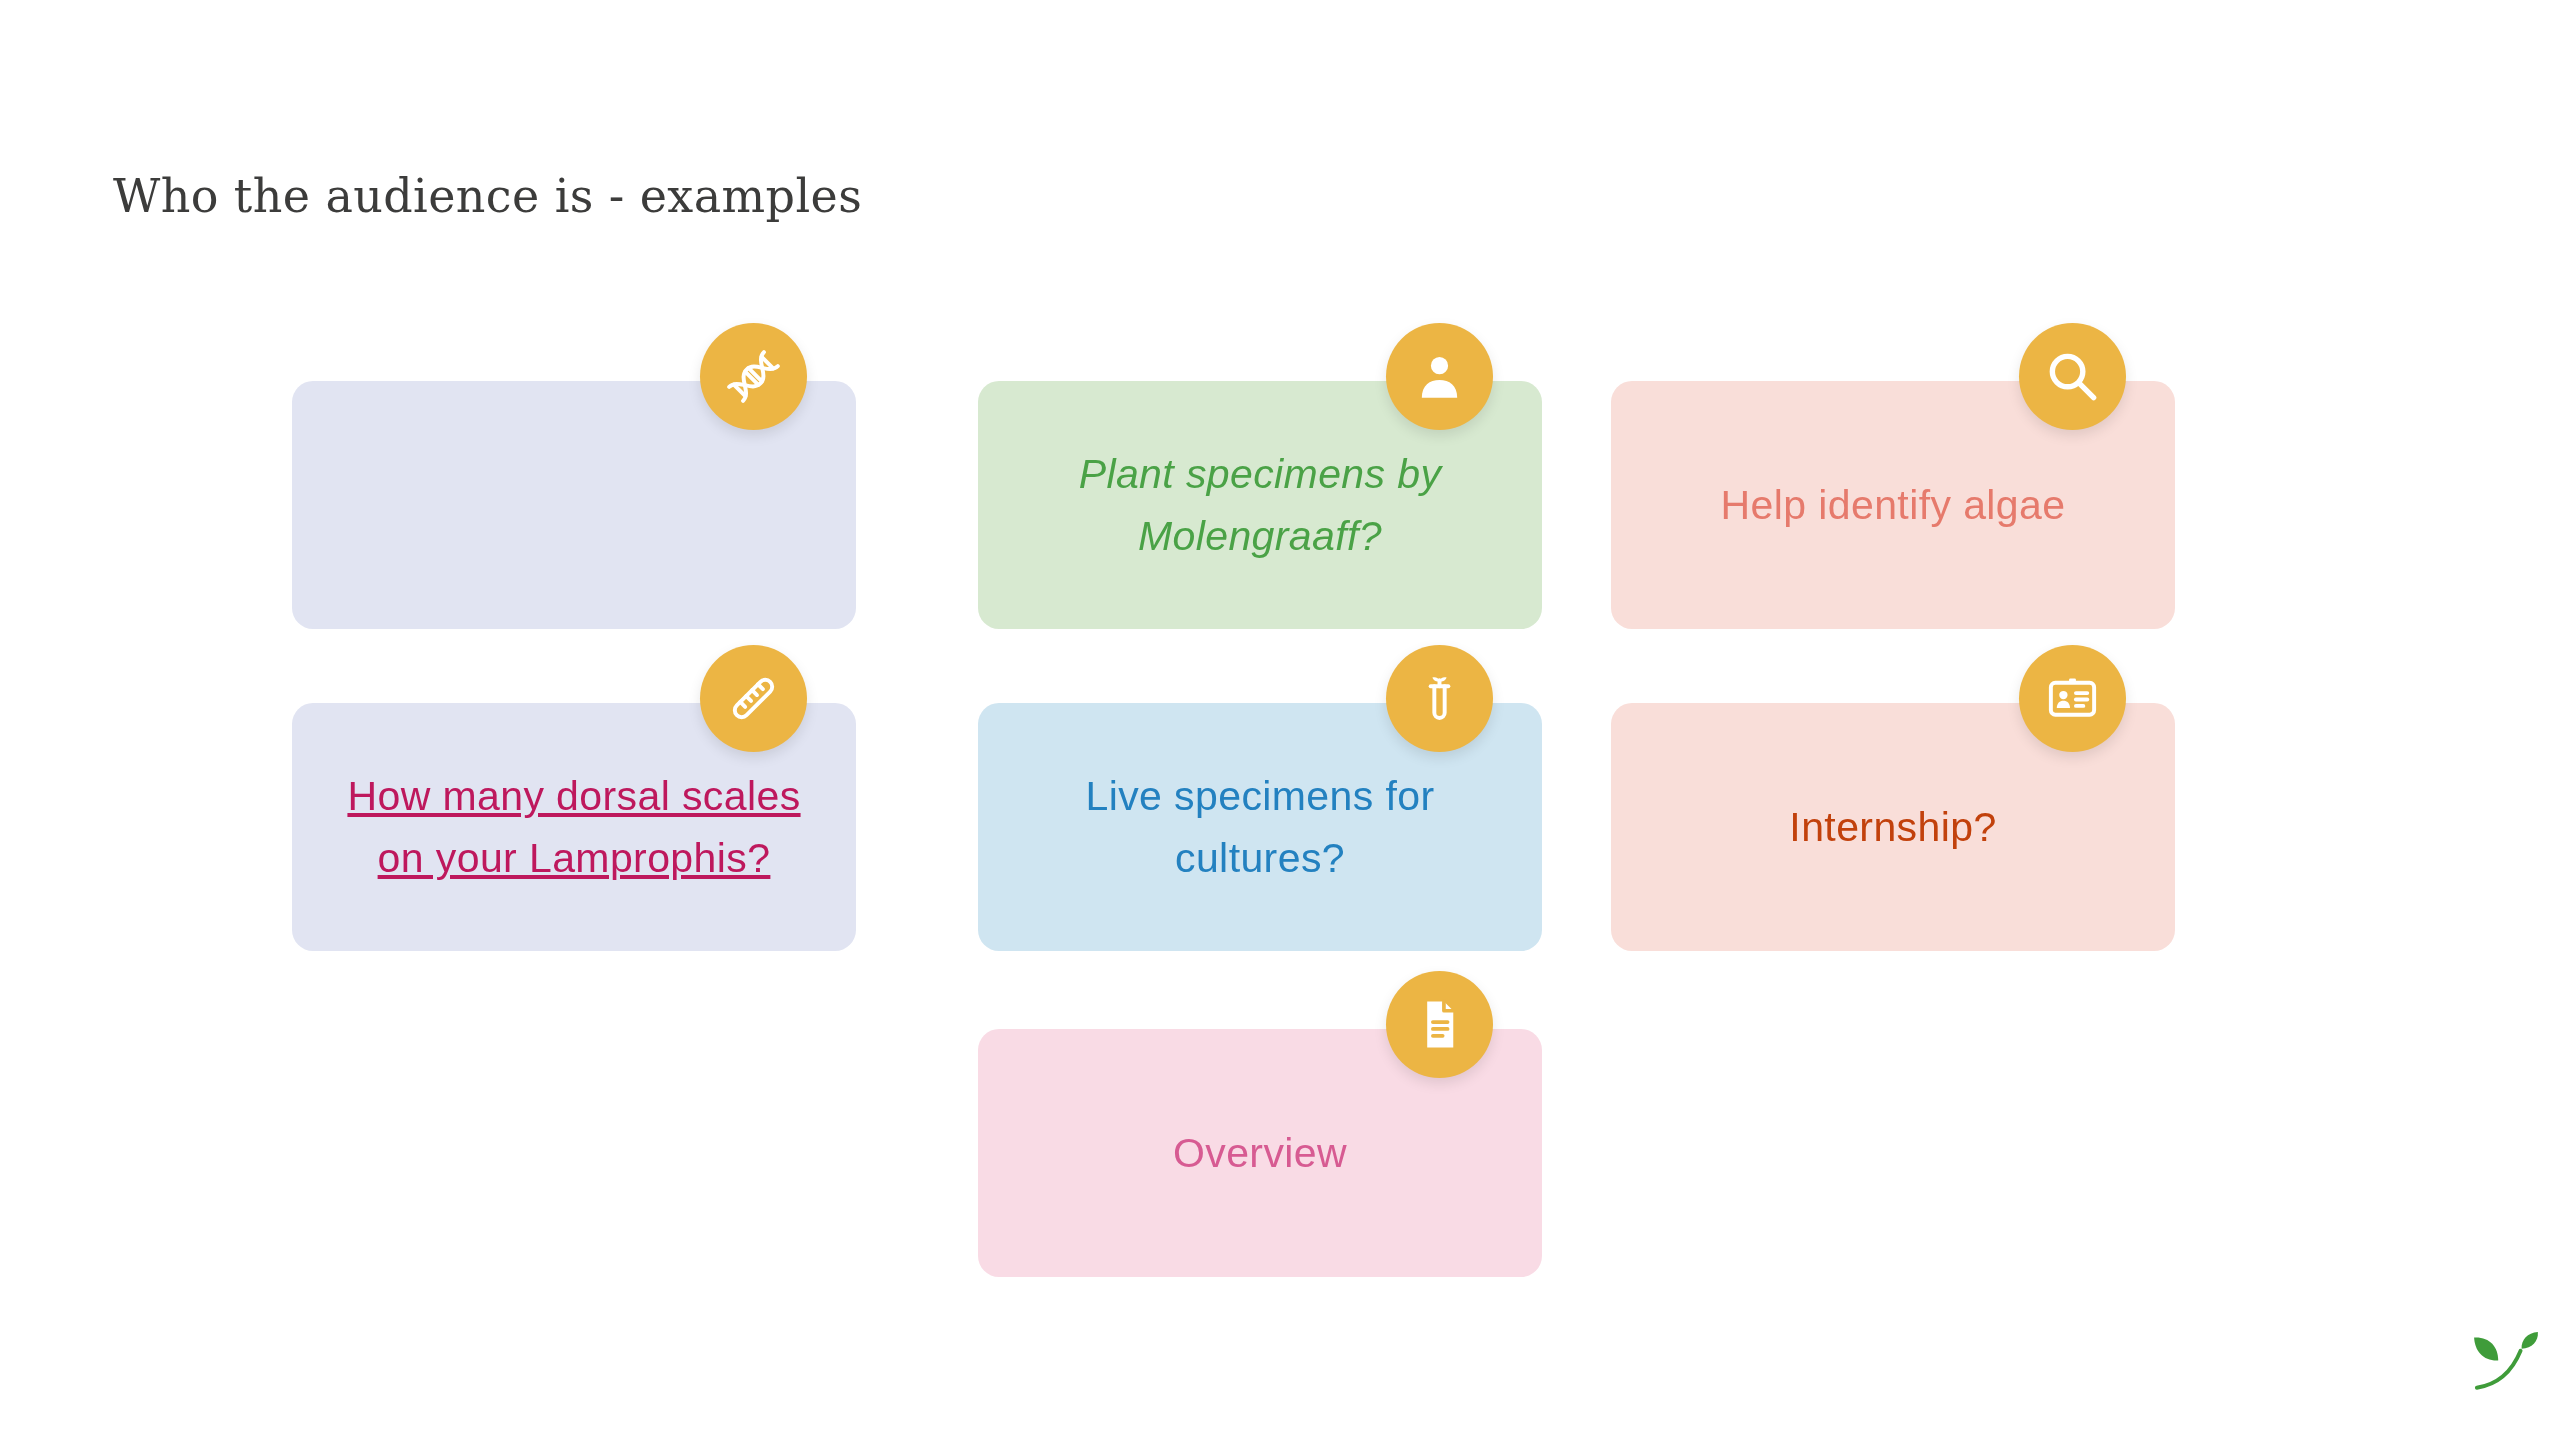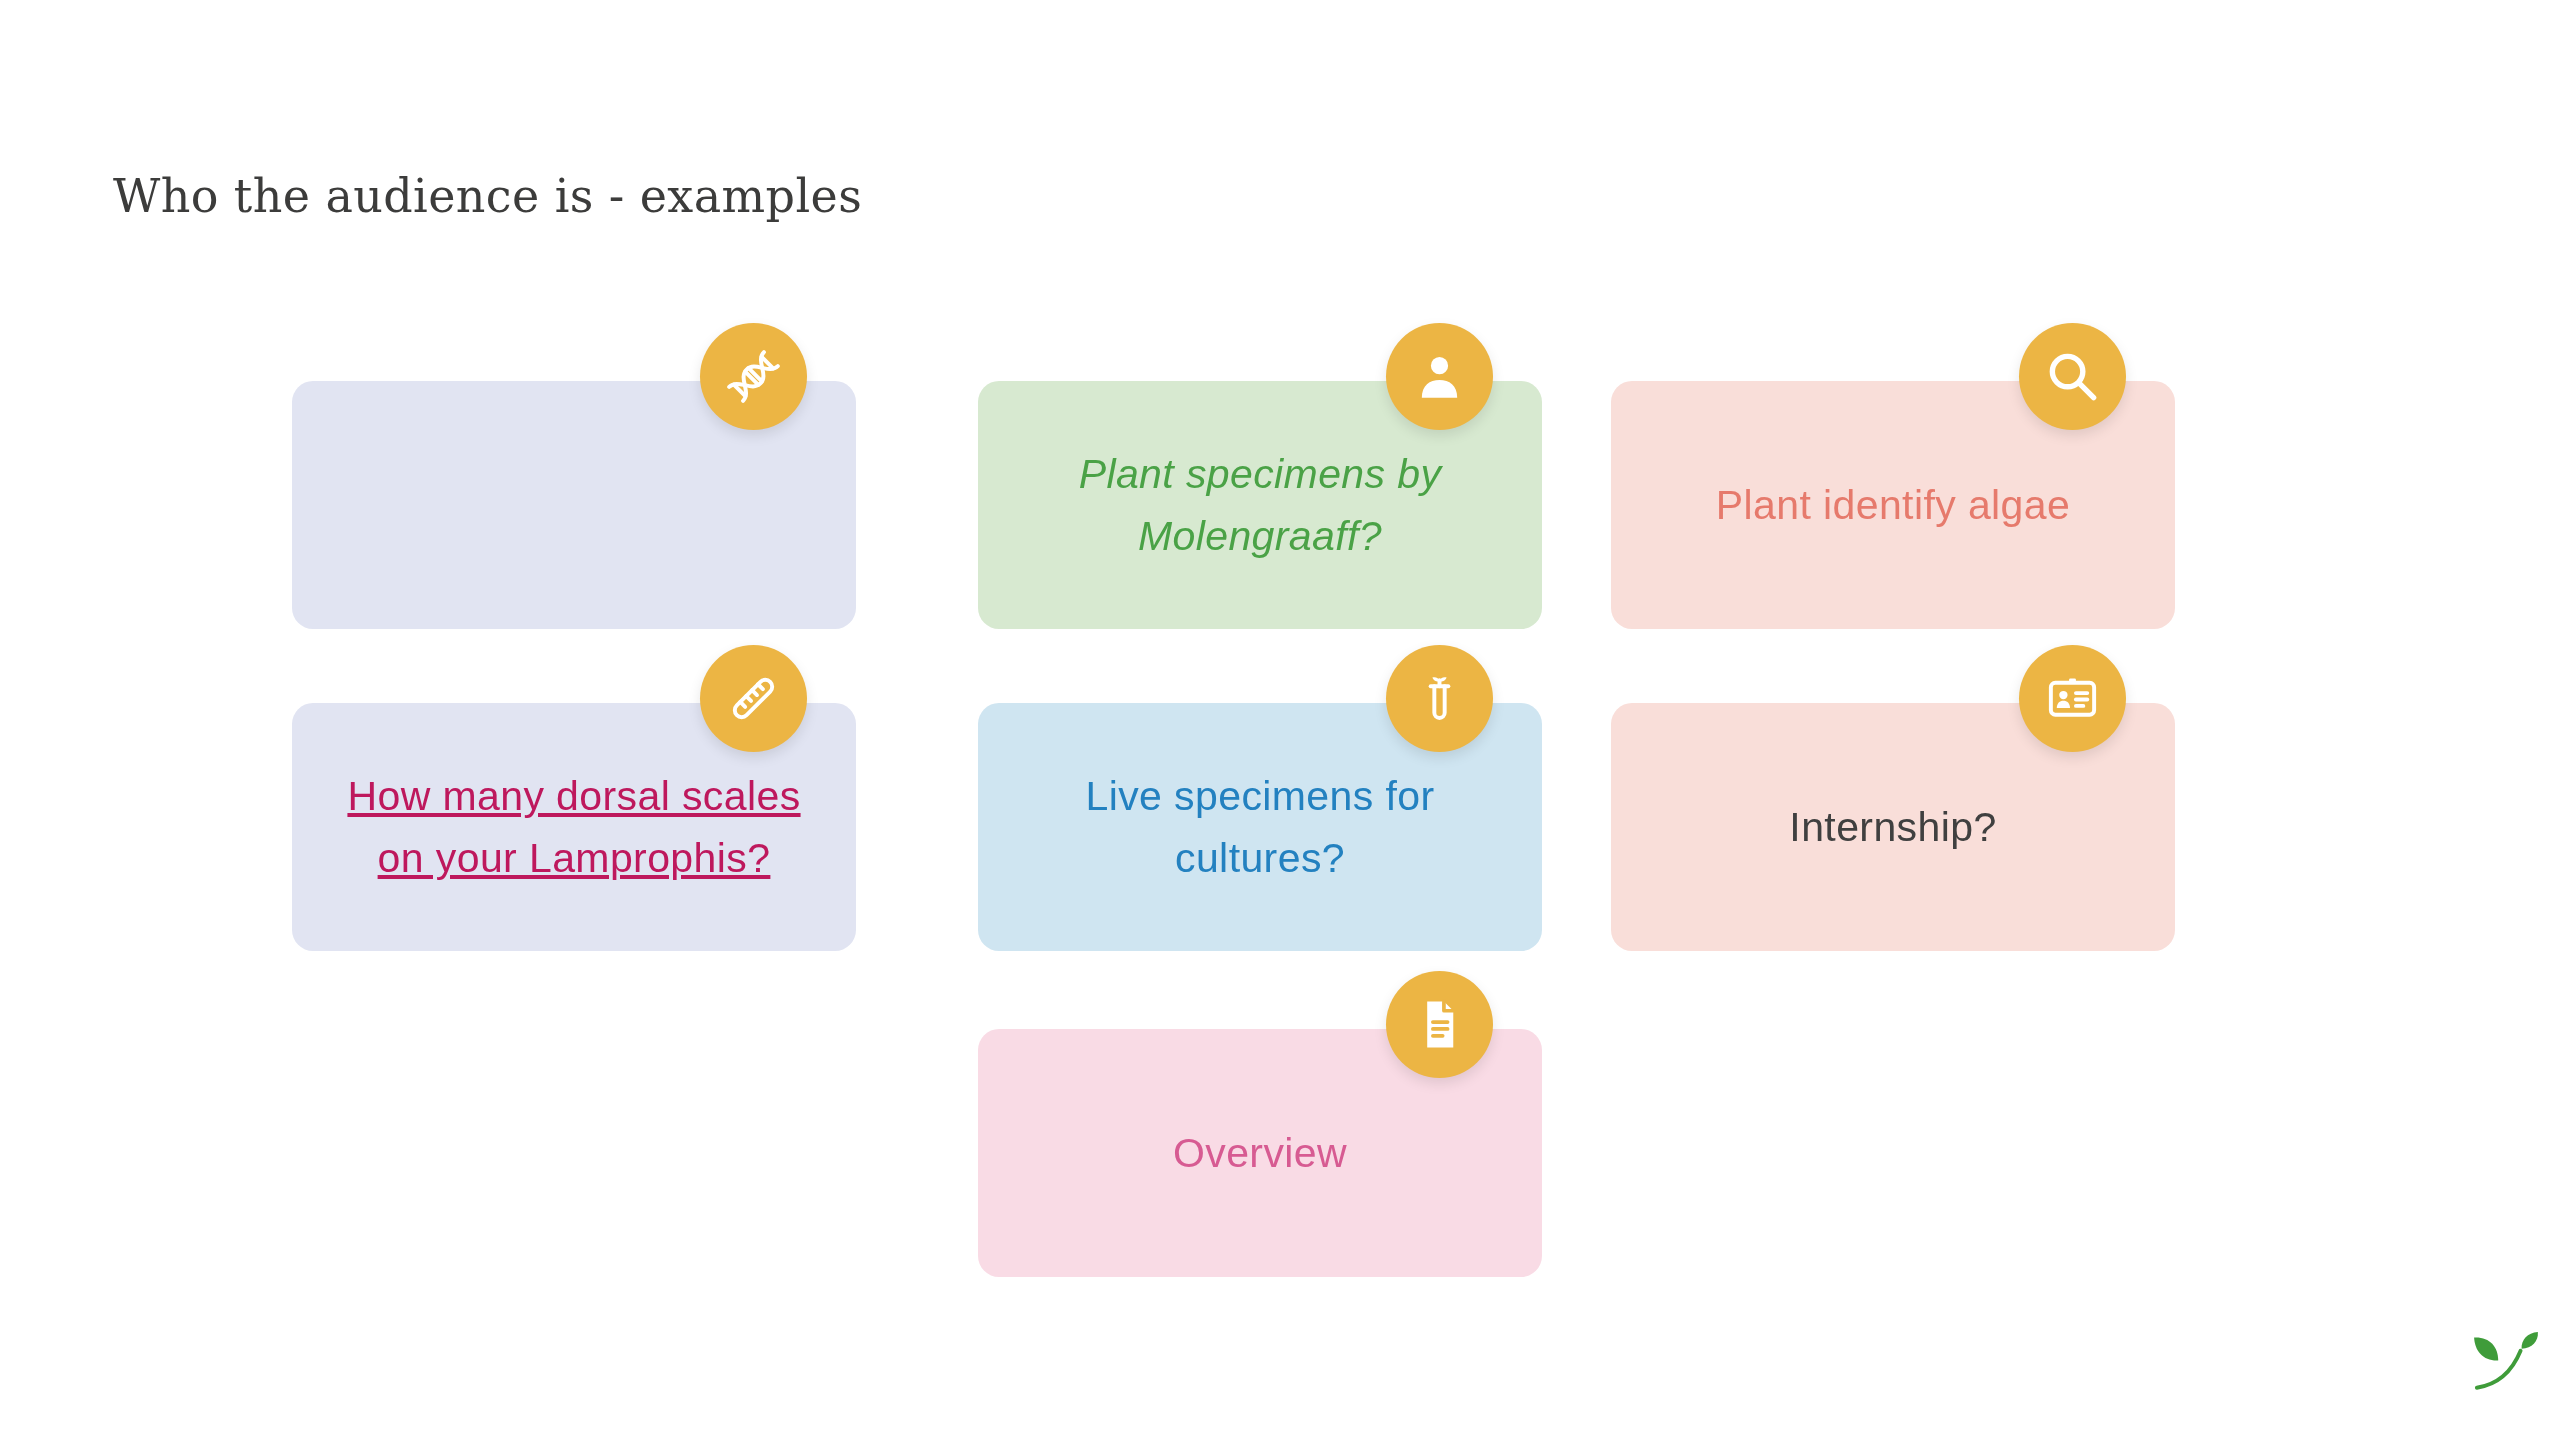--- a/index.html
+++ b/index.html
@@ -90,21 +90,21 @@
     <p class="card-label" style="color: rgb(74, 162, 70);">Plant specimens by Molengraaff?</p>
   </div>
 
   <div class="card pos-c3" style="background-color: rgb(249, 222, 217);">
     <div class="badge">
       <svg viewBox="0 0 24 24">
         <circle class="stroke-thick" cx="10" cy="10" r="6.2"></circle>
         <path class="stroke-thick" d="M14.7 14.7 L20.6 20.6"></path>
       </svg>
     </div>
-    <p class="card-label" style="color: rgb(230, 122, 108);">Plant identify algae</p>
+    <p class="card-label" style="color: rgb(230, 122, 108);">Help identify algae</p>
   </div>
 
   <div class="card pos-c4" style="background-color: rgb(225, 228, 242);">
     <div class="badge">
       <svg viewBox="0 0 24 24">
         <g transform="rotate(-45 12 12)">
           <rect class="stroke" x="2.4" y="9.2" width="19.2" height="5.6" rx="2.8"></rect>
           <path class="stroke" d="M7.2 9.2 V12"></path>
           <path class="stroke" d="M10.6 9.2 V12"></path>
           <path class="stroke" d="M14 9.2 V12"></path>
@@ -133,21 +133,21 @@
       <svg viewBox="0 0 24 24">
         <rect class="fillg" x="10.6" y="3.9" width="2.8" height="1.7" rx="0.5"></rect>
         <rect class="stroke" x="3.2" y="5.6" width="17.6" height="13" rx="1.8"></rect>
         <circle class="fillg" cx="8.3" cy="10.6" r="1.7"></circle>
         <path class="fillg" d="M5.6 15.9 C5.6 13.9 6.8 12.9 8.3 12.9 C9.8 12.9 11 13.9 11 15.9 Z"></path>
         <path class="stroke" d="M13.4 9.8 H18"></path>
         <path class="stroke" d="M13.4 12.4 H18"></path>
         <path class="stroke" d="M13.4 15 H16.4"></path>
       </svg>
     </div>
-    <p class="card-label" style="color: #404040;">Internship?</p>
+    <p class="card-label" style="color: #c2410c;">Internship?</p>
   </div>
 
   <div class="card pos-c7" style="background-color: rgb(249, 219, 229); justify-content: center;">
     <div class="badge">
       <svg viewBox="0 0 24 24">
         <path class="doc-page" d="M7 2.6 H13.8 L17.6 6.4 V21.4 H7 Z"></path>
         <path class="doc-line" d="M13.8 2.6 V6.4 H17.6"></path>
         <path class="doc-line" d="M9.3 11 H15.3"></path>
         <path class="doc-line" d="M9.3 13.8 H15.3"></path>
         <path class="doc-line" d="M9.3 16.6 H13.3"></path>

